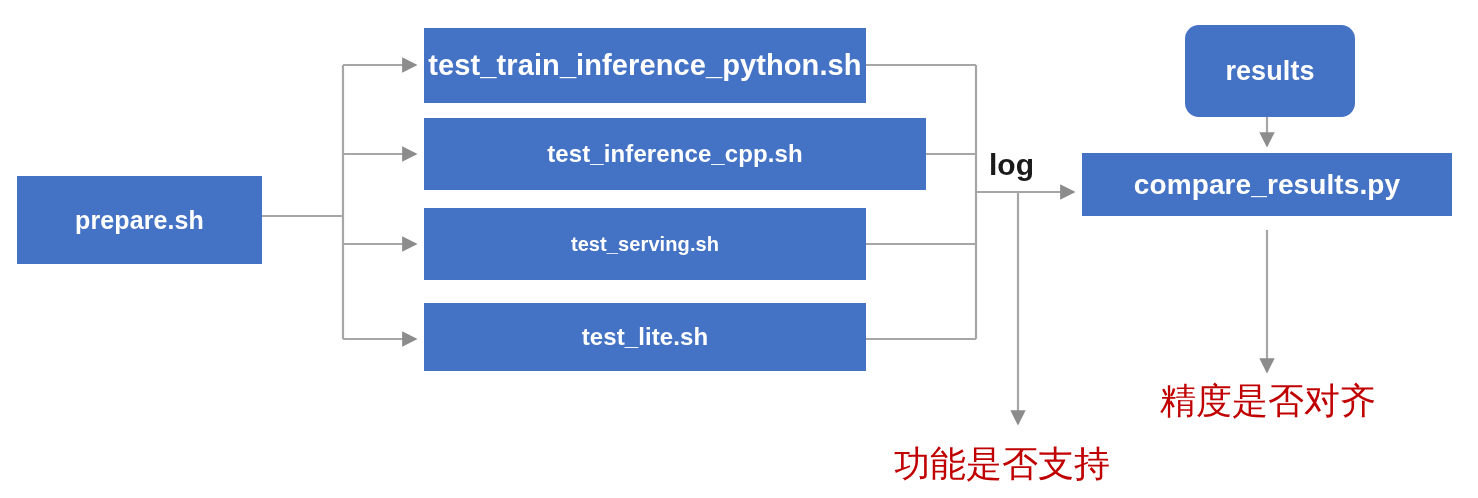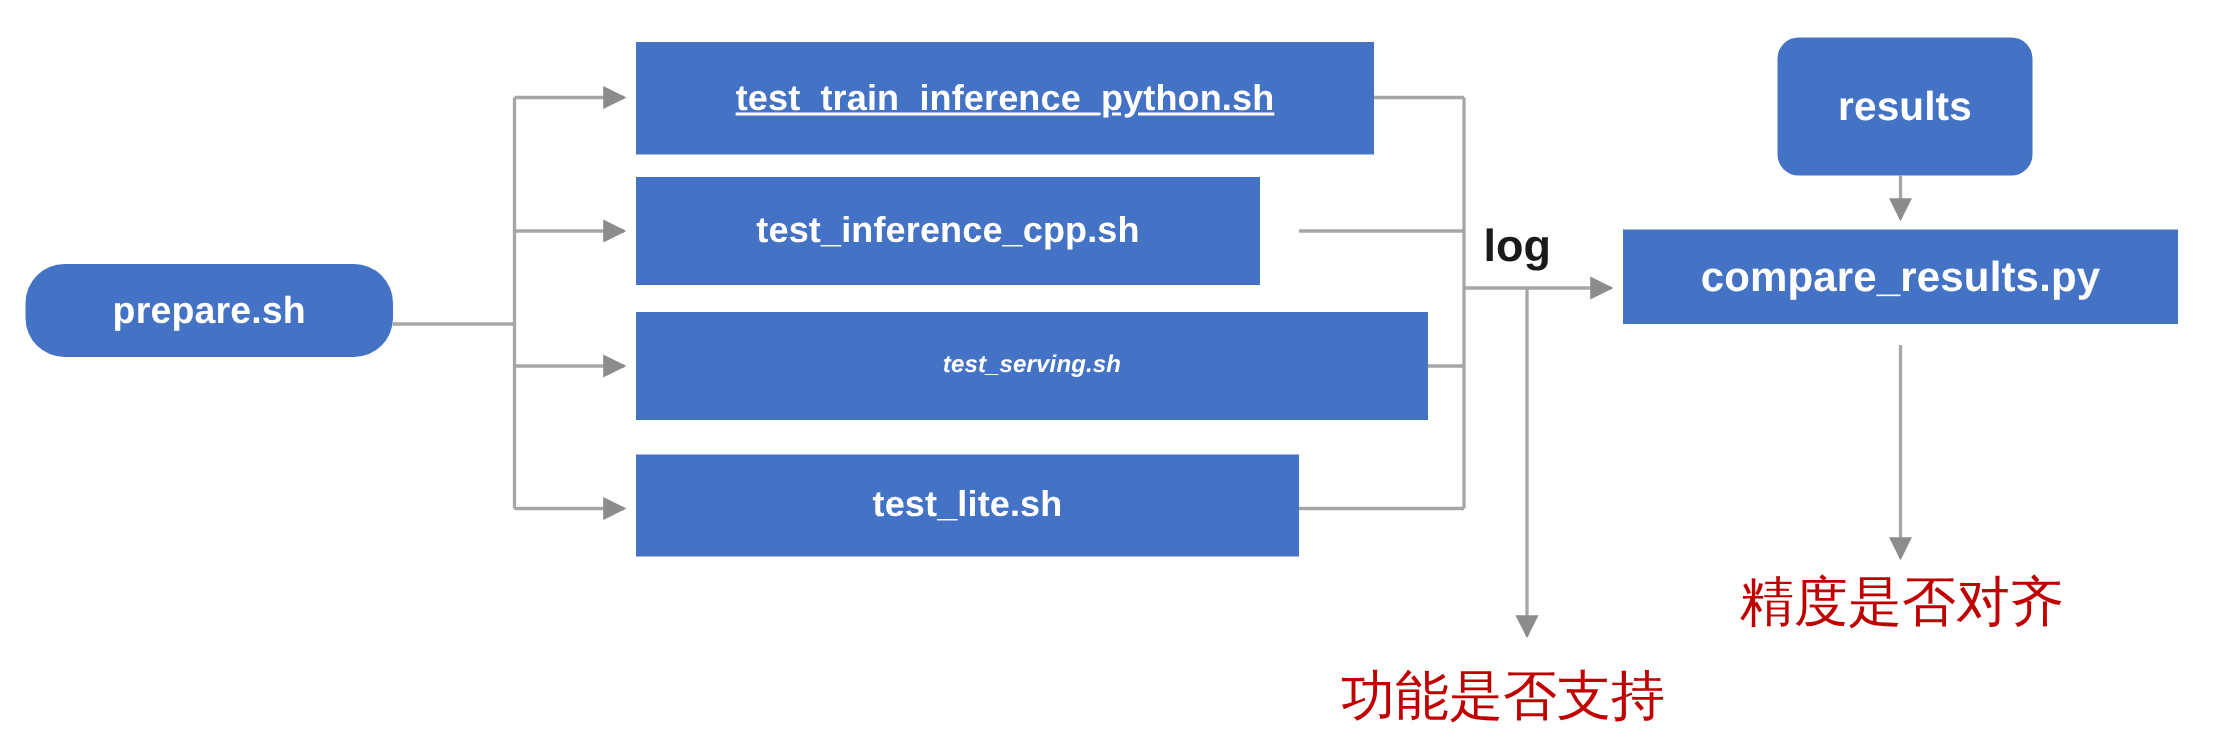--- a/index.html
+++ b/index.html
@@ -32,37 +32,34 @@
     justify-content: center;
     font-weight: bold;
     letter-spacing: 0.1px;
     box-sizing: border-box;
     text-align: center;
   }
   .node.rounded {
     border-radius: 14px;
   }
   #node-prepare {
-    left: 17px;  top: 176px;  width: 245px;  height: 62px;
+    left: 17px;  top: 176px;  width: 245px;  height: 88px;
     font-size: 25px;
-    border-radius: 26px;
   }
   #node-train {
-    left: 424px; top: 28px;  width: 492px; height: 75px;
-    font-size: 24px;
-    text-decoration: underline;
+    left: 424px; top: 28px;  width: 442px; height: 75px;
+    font-size: 29px;
   }
   #node-cpp {
-    left: 424px; top: 118px; width: 416px; height: 72px;
+    left: 424px; top: 118px; width: 502px; height: 72px;
     font-size: 24px;
   }
   #node-serving {
-    left: 424px; top: 208px; width: 528px; height: 72px;
-    font-size: 16px;
-    font-style: italic;
+    left: 424px; top: 208px; width: 442px; height: 72px;
+    font-size: 20px;
   }
   #node-lite {
     left: 424px; top: 303px; width: 442px; height: 68px;
     font-size: 24px;
   }
   #node-results {
     left: 1185px; top: 25px; width: 170px; height: 92px;
     font-size: 27px;
     text-align: right;
   }

